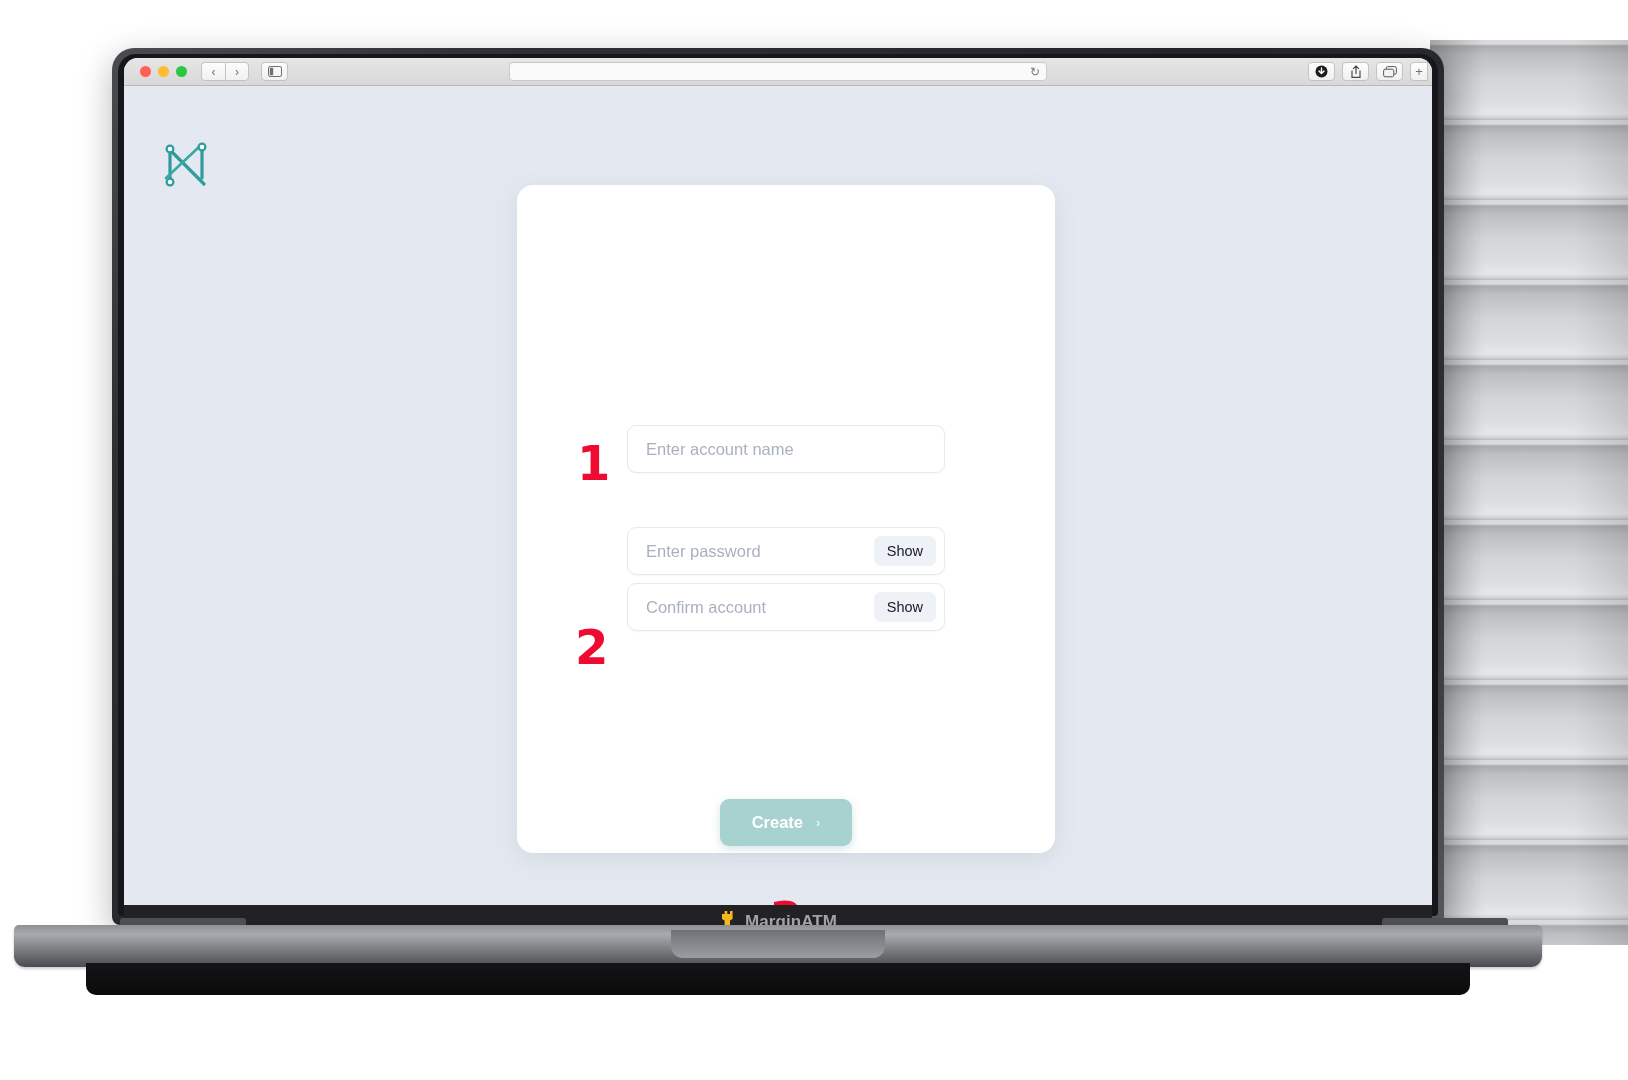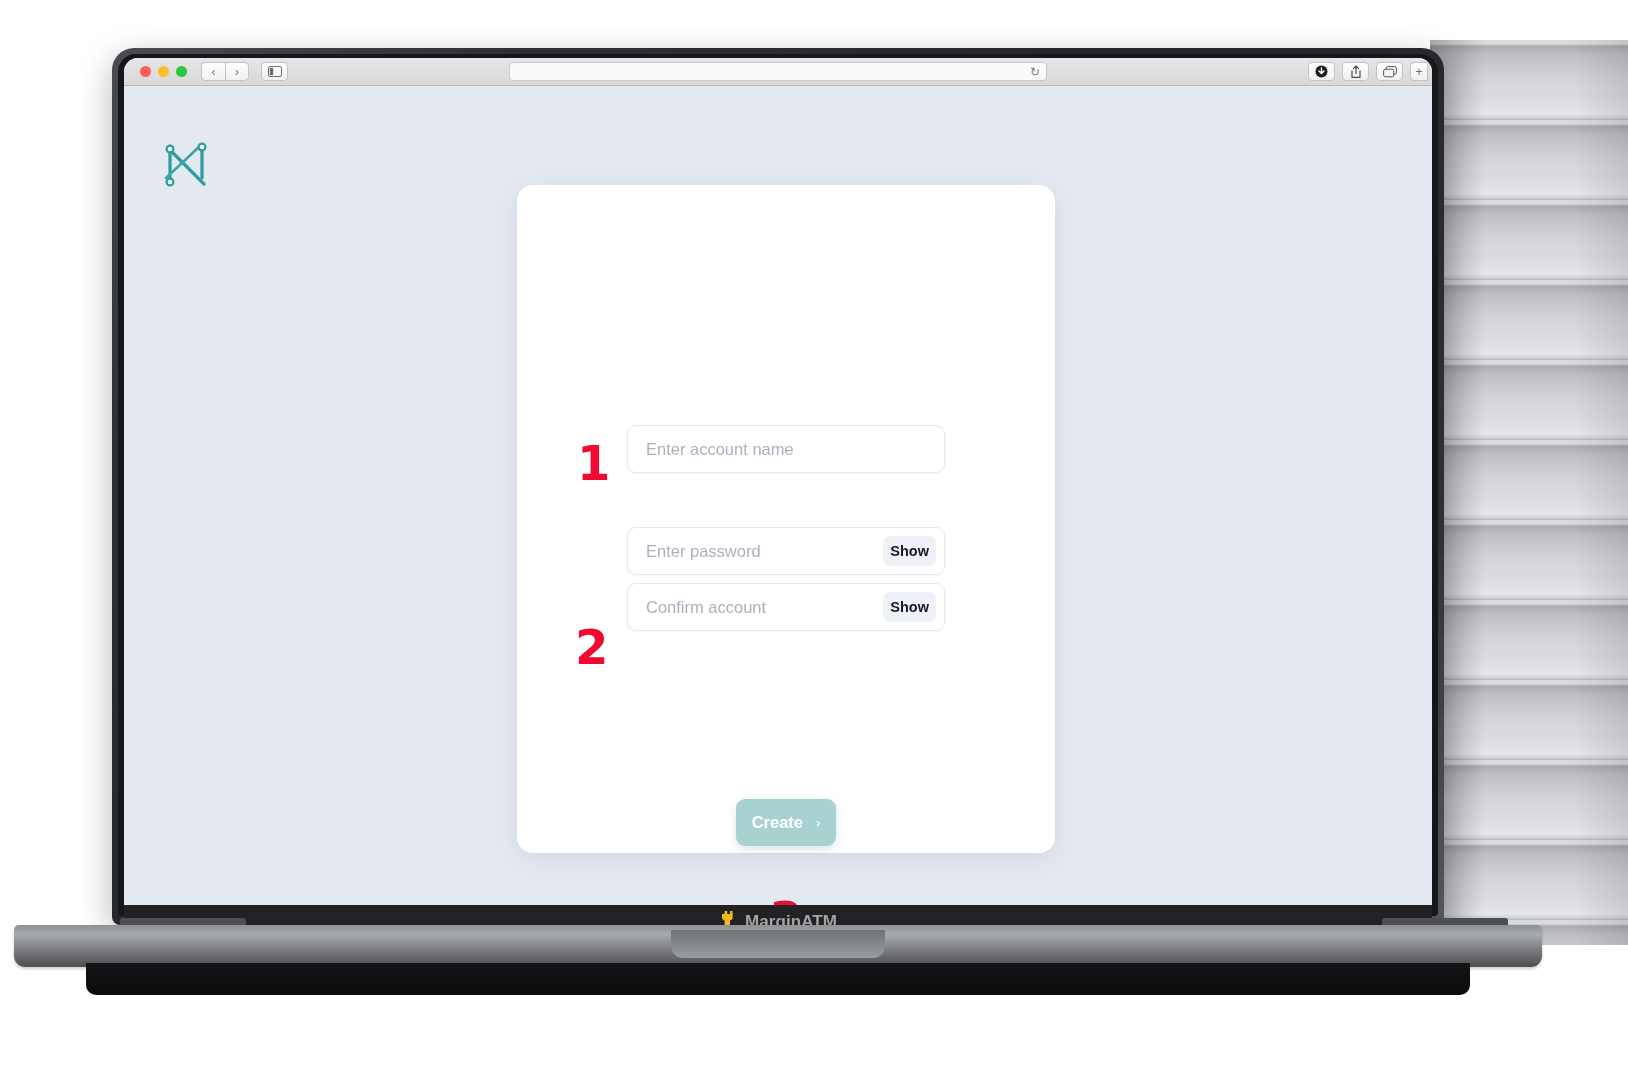--- a/index.html
+++ b/index.html
@@ -176,28 +176,28 @@
     flex:1;
     font-size:16.5px;
     color:#aab1be;
   }
   .mt-a{ margin-top:54px; }
   .mt-b{ margin-top:8px; }
 
   .show-btn{
     background:#eef1f6;
     border-radius:7px;
-    padding:7px 7px;
-    font-size:14.5px; font-weight:bold;
+    padding:7px 13px;
+    font-size:14.5px; font-weight:normal;
     color:#151a2b;
   }
 
   .create-wrap{ position:absolute; left:0; right:0; top:374px; display:flex; justify-content:center; }
   .create-btn{
-    width:100px; height:47px;
+    width:132px; height:47px;
     background:#a7d2d0;
     border-radius:9px;
     display:flex; align-items:center; justify-content:center;
     gap:13px;
     box-shadow: 0 3px 9px rgba(120,170,170,.30);
   }
   .create-label{ color:#ffffff; font-size:16.5px; font-weight:bold; }
   .create-chev{ color:#ffffff; font-size:13px; opacity:.92; }
 
   

